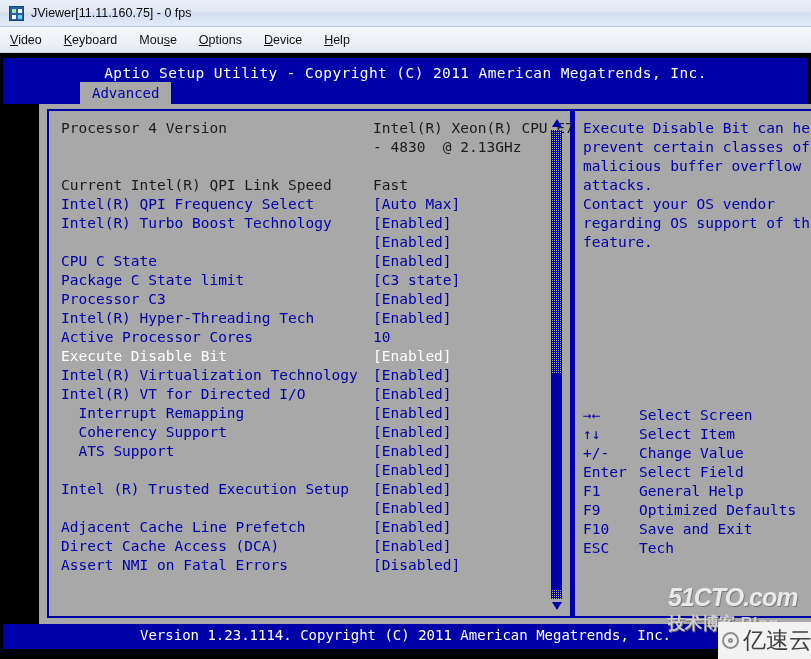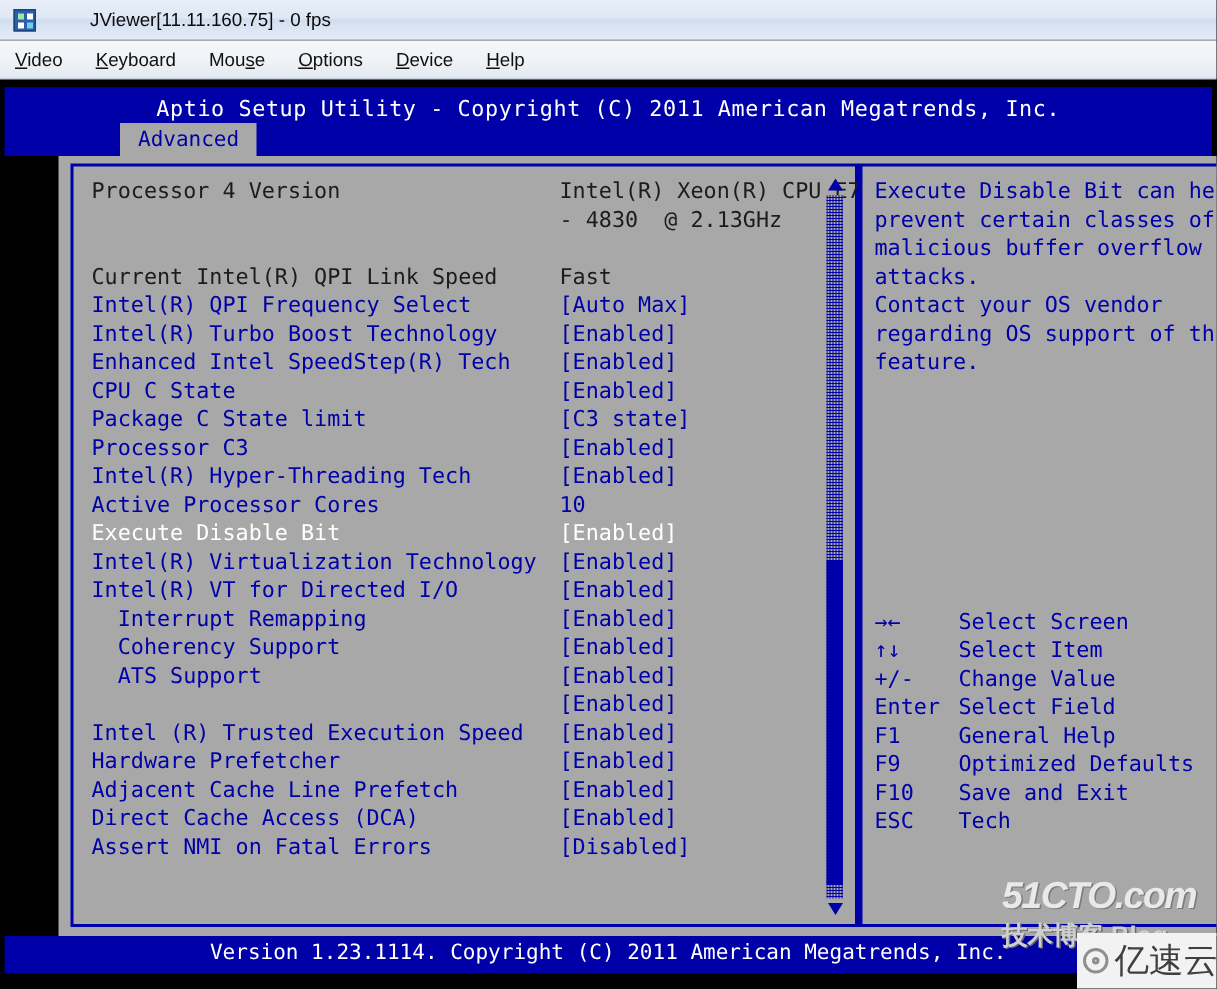--- a/index.html
+++ b/index.html
@@ -29,21 +29,20 @@
     position: absolute;
     left: 0; top: 0;
     width: 811px;
     height: 27px;
     background: linear-gradient(to bottom, #e8eef7 0%, #dfe8f4 45%, #d2def0 50%, #e3ecf8 100%);
     border-bottom: 1px solid #b8c6d9;
     display: flex;
     align-items: center;
     padding-left: 9px;
     box-sizing: border-box;
-    gap: 29px;
   }
   .title-icon {
     width: 15px; height: 15px;
     background: #2b5fa8;
     border: 1px solid #17457f;
     box-sizing: border-box;
     position: relative;
     margin-right: 7px;
     flex: 0 0 auto;
   }
@@ -398,21 +397,20 @@
             </div>
             <div class="row opt">
               <span class="lbl">Intel(R) QPI Frequency Select</span>
               <span class="val">[Auto Max]</span>
             </div>
             <div class="row opt">
               <span class="lbl">Intel(R) Turbo Boost Technology</span>
               <span class="val">[Enabled]</span>
             </div>
             <div class="row opt">
-              <span class="lbl">Enhanced Intel SpeedStep(R) Tech</span>
               <span class="val">[Enabled]</span>
             </div>
             <div class="row opt">
               <span class="lbl">CPU C State</span>
               <span class="val">[Enabled]</span>
             </div>
             <div class="row opt">
               <span class="lbl">Package C State limit</span>
               <span class="val">[C3 state]</span>
             </div>
@@ -449,25 +447,24 @@
               <span class="val">[Enabled]</span>
             </div>
             <div class="row opt">
               <span class="lbl">  ATS Support</span>
               <span class="val">[Enabled]</span>
             </div>
             <div class="row opt">
               <span class="val">[Enabled]</span>
             </div>
             <div class="row opt">
-              <span class="lbl">Intel (R) Trusted Execution Speed</span>
-              <span class="val">[Enabled]</span>
-            </div>
-            <div class="row opt">
-              <span class="lbl">Hardware Prefetcher</span>
+              <span class="lbl">Intel (R) Trusted Execution Setup</span>
+              <span class="val">[Enabled]</span>
+            </div>
+            <div class="row opt">
               <span class="val">[Enabled]</span>
             </div>
             <div class="row opt">
               <span class="lbl">Adjacent Cache Line Prefetch</span>
               <span class="val">[Enabled]</span>
             </div>
             <div class="row opt">
               <span class="lbl">Direct Cache Access (DCA)</span>
               <span class="val">[Enabled]</span>
             </div>

